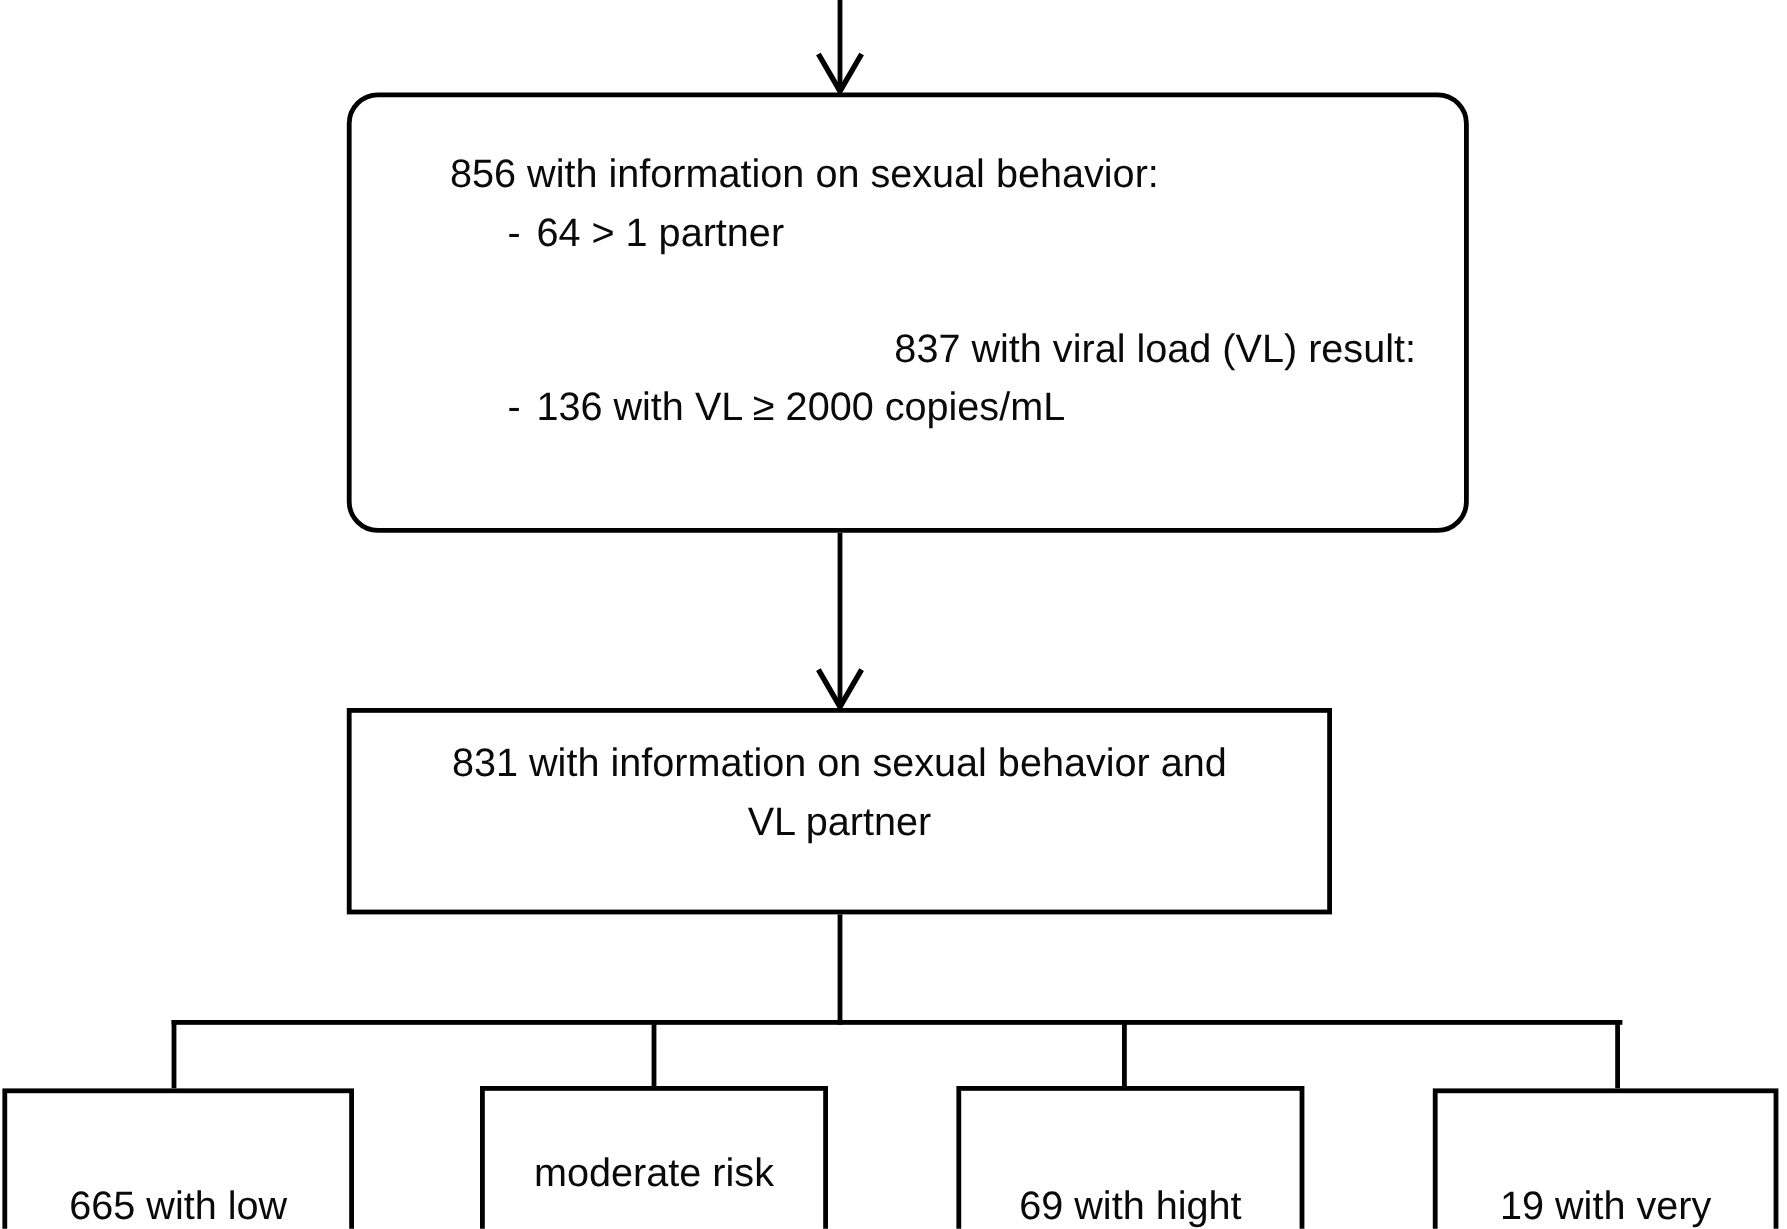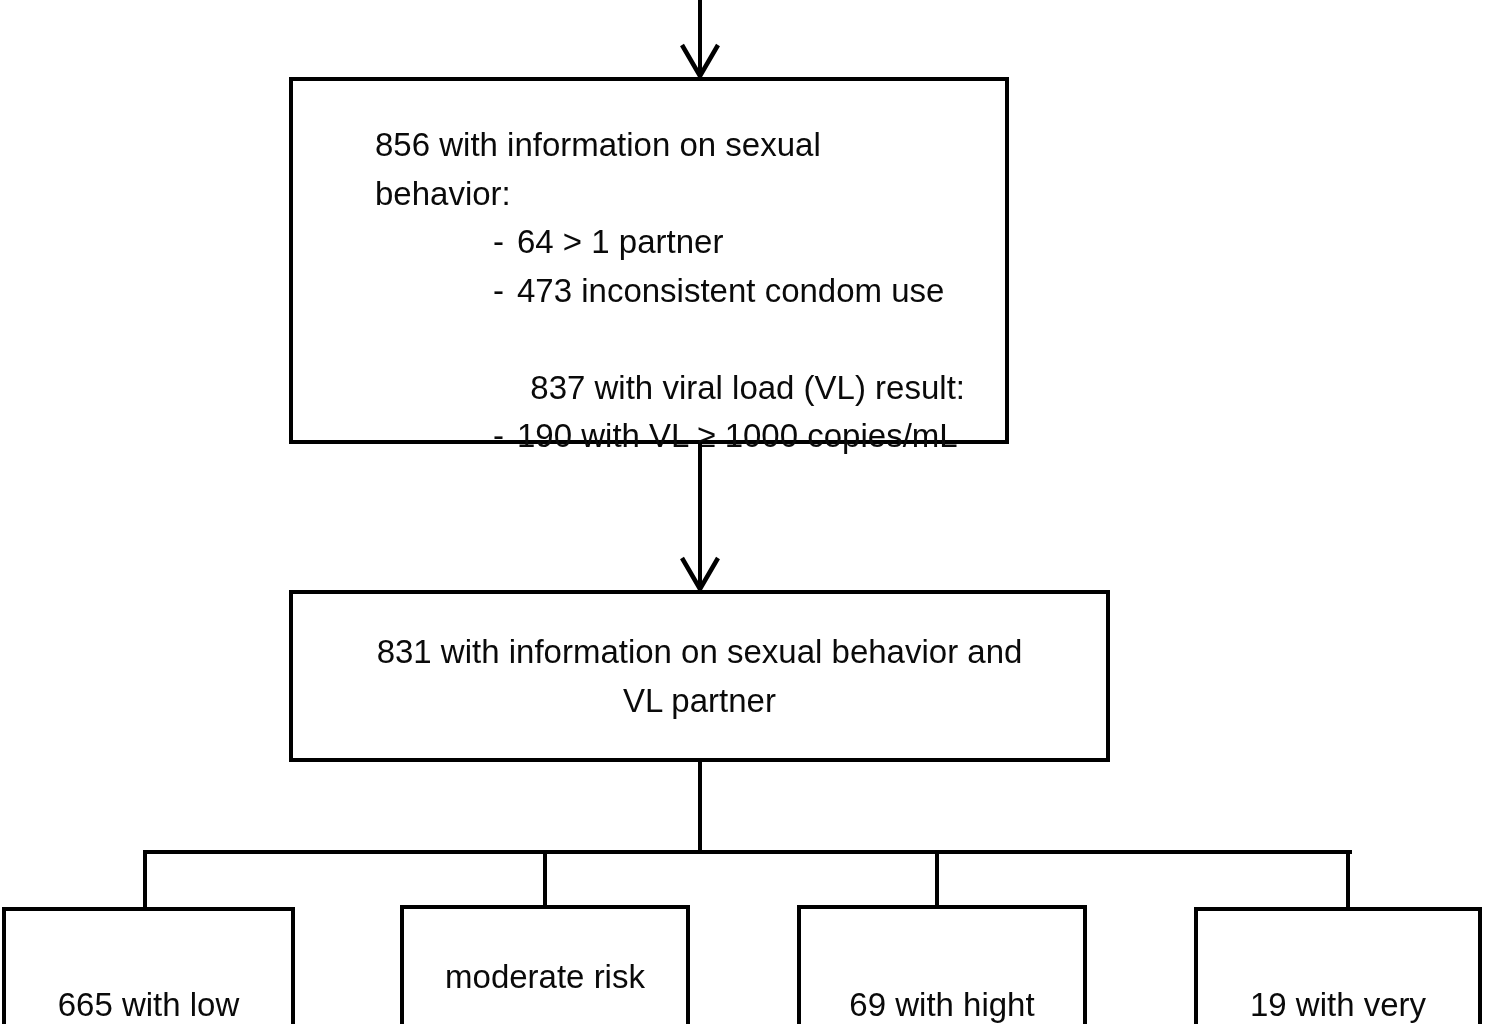--- a/index.html
+++ b/index.html
@@ -37,31 +37,32 @@
     position: absolute;
     box-sizing: border-box;
     border: 4px solid #000000;
     background: #ffffff;
     font-size: 33px;
     line-height: 48.5px;
     color: #0a0a0a;
   }
   .box1 {
     left: 289px; top: 77px;
-    width: 720px; height: 367px;
+    width: 935px; height: 367px;
     padding: 40px 40px 0 82px;
     text-align: left;
+    border-radius: 26px;
   }
-  .box1 .item { margin-left: 118px; }
+  .box1 .item { margin-left: 48px; }
   .box1 .dash { display: inline-block; margin-right: 13px; }
   .box1 .group2 { margin-top: 48.5px; text-align: right; }
   .box2 {
     left: 289px; top: 590px;
     width: 821px; height: 172px;
-    padding-top: 34px;
+    padding-top: 18px;
     text-align: center;
   }
   .bbox {
     text-align: center;
   }
   .bbox-low      { left: 2px;    top: 907px; width: 293px; height: 160px; padding-top: 70px; }
   .bbox-moderate { left: 400px;  top: 905px; width: 290px; height: 162px; padding-top: 44px; }
   .bbox-high     { left: 797px;  top: 905px; width: 290px; height: 162px; padding-top: 72px; }
   .bbox-veryhigh { left: 1194px; top: 907px; width: 288px; height: 160px; padding-top: 70px; }
 </style>
@@ -73,26 +74,23 @@
   <div class="vline" style="left:698px; top:0; height:74px"></div>
   <svg class="arrowhead" style="left:677px; top:42px" viewBox="0 0 46 38">
     <polyline points="5,3 23,34 41,3" fill="none" stroke="#000000" stroke-width="4.5"></polyline>
   </svg>
 
   <div class="box box1">
     <div class="line">856 with information on sexual behavior:</div>
     <div class="line item">
       <span class="dash">-</span><span>64 &gt; 1 partner</span>
     </div>
-    <div class="line item">
-      <span class="dash">-</span><span>473 inconsistent condom use</span>
-    </div>
     <div class="line group2">837 with viral load (VL) result:</div>
     <div class="line item">
-      <span class="dash">-</span><span>190 with VL ≥ 1000 copies/mL</span>
+      <span class="dash">-</span><span>136 with VL ≥ 2000 copies/mL</span>
     </div>
   </div>
 
   <div class="vline" style="left:698px; top:444px; height:142px"></div>
   <svg class="arrowhead" style="left:677px; top:555px" viewBox="0 0 46 38">
     <polyline points="5,3 23,34 41,3" fill="none" stroke="#000000" stroke-width="4.5"></polyline>
   </svg>
 
   <div class="box box2">
     <div class="line">831 with information on sexual behavior and</div>

